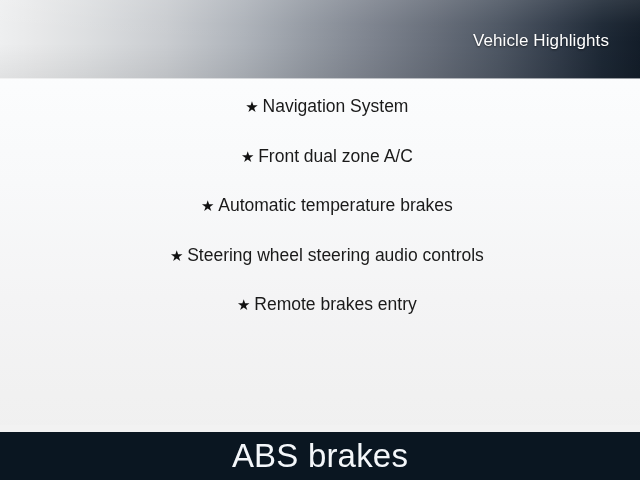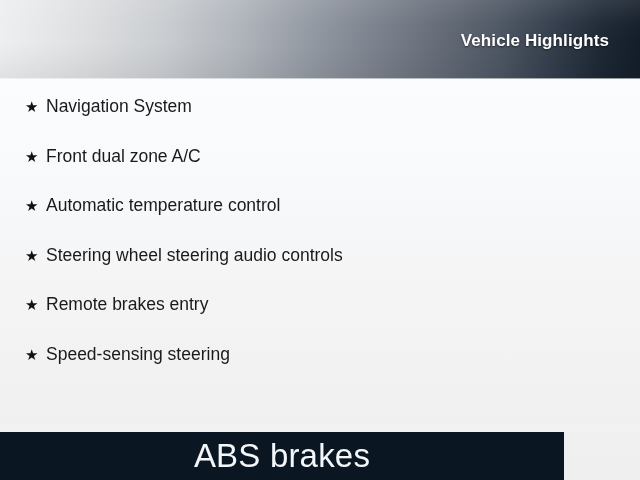--- a/index.html
+++ b/index.html
@@ -59,21 +59,21 @@
         rgba(255,255,255,0.02) 30%,
         rgba(0,0,0,0.00) 55%,
         rgba(0,0,0,0.06) 100%);
     pointer-events: none;
   }
   #header-title {
     position: absolute;
     right: 31px;
     top: 31px;
     font-size: 17px;
-    font-weight: bold;
+    font-weight: normal;
     color: #ffffff;
     letter-spacing: 0.1px;
     text-shadow: 0 1px 2px rgba(0,0,0,0.55);
     white-space: nowrap;
   }
   #header-bottom-line {
     position: absolute;
     left: 0;
     top: 78px;
     width: 640px;
@@ -88,22 +88,23 @@
     top: 82px;
     width: 640px;
     list-style: none;
     margin: 0;
     padding: 0;
   }
   .feature-item {
     position: relative;
     height: 49.5px;
     line-height: 49.5px;
-    padding-left: 25px;
+    padding-left: 10px;
     white-space: nowrap;
+    text-align: center;
   }
   .bullet-star {
     display: inline-block;
     width: 21px;
     font-size: 15px;
     color: #111111;
     vertical-align: baseline;
   }
   .feature-label {
     font-size: 17.5px;
@@ -117,21 +118,21 @@
     left: 0;
     top: 425px;
     width: 640px;
     height: 7px;
     background: #f2f2f2;
   }
   #footer-band {
     position: absolute;
     left: 0;
     top: 432px;
-    width: 564px;
+    width: 640px;
     height: 48px;
     background: #0a1621;
     display: flex;
     align-items: center;
     justify-content: center;
   }
   #footer-text {
     font-size: 33px;
     font-weight: normal;
     color: #f4f7fa;
@@ -155,34 +156,31 @@
     <li class="feature-item">
       <span class="bullet-star">★</span><span class="feature-label">Navigation System</span>
     </li>
 
 
     <li class="feature-item">
       <span class="bullet-star">★</span><span class="feature-label">Front dual zone A/C</span>
     </li>
 
     <li class="feature-item">
-      <span class="bullet-star">★</span><span class="feature-label">Automatic temperature control</span>
+      <span class="bullet-star">★</span><span class="feature-label">Automatic temperature brakes</span>
     </li>
 
     <li class="feature-item">
       <span class="bullet-star">★</span><span class="feature-label">Steering wheel steering audio controls</span>
     </li>
 
     <li class="feature-item">
       <span class="bullet-star">★</span><span class="feature-label">Remote brakes entry</span>
     </li>
 
-    <li class="feature-item">
-      <span class="bullet-star">★</span><span class="feature-label">Speed-sensing steering</span>
-    </li>
 
   </ul>
 
   <div id="footer-highlight"></div>
 
   <div id="footer-band">
     <div id="footer-text">ABS brakes</div>
   </div>
 
 </div>

